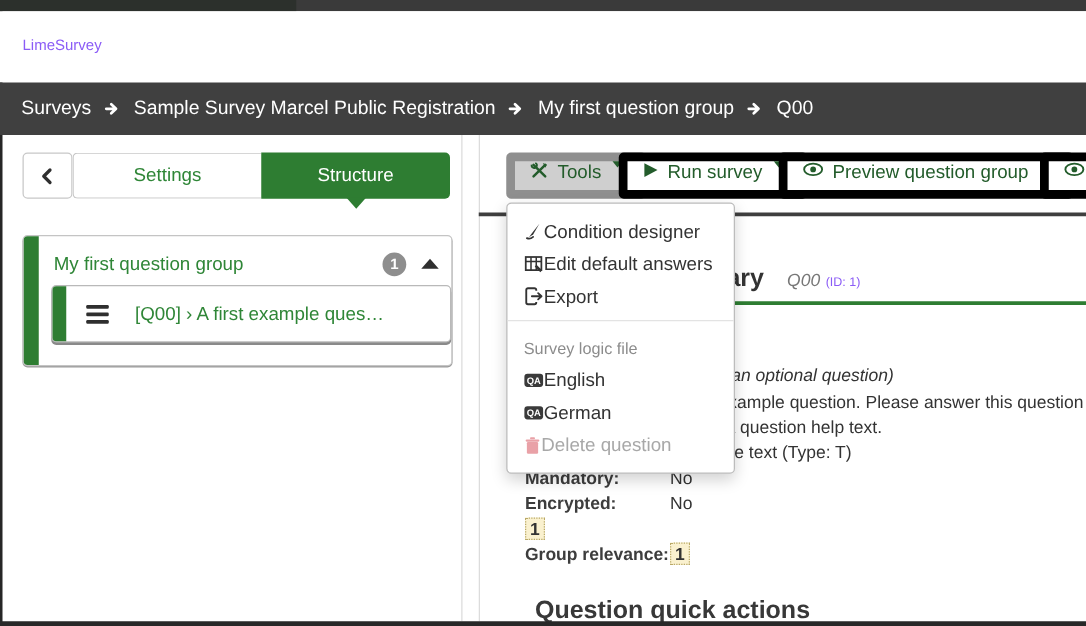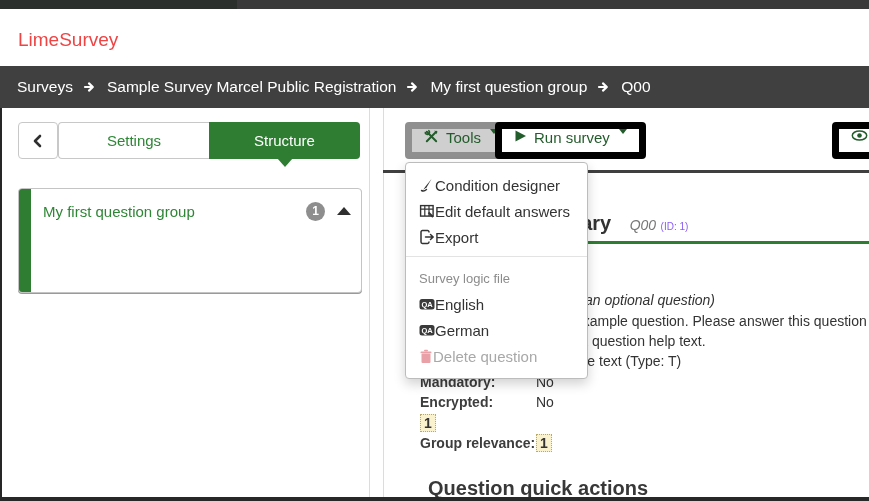--- a/index.html
+++ b/index.html
@@ -8,21 +8,21 @@
   #screen { position:relative; width:869px; height:501px; overflow:hidden; background:#fff; }
 
   
   .top-strip { position:absolute; left:0; top:0; width:869px; height:9px; background:#3a3a3a; }
   .top-strip-tab { position:absolute; left:0; top:0; width:237px; height:9px; background:#2c302c; }
   .left-edge { position:absolute; left:0; top:9px; width:2px; height:492px; background:#262626; }
   .bottom-strip { position:absolute; left:0; top:497px; width:869px; height:4px; background:#282828; }
 
   
   .logo-bar { position:absolute; left:0; top:9px; width:869px; height:57px; background:#fff; }
-  .logo { position:absolute; left:18px; top:20px; font-size:19px; color:#ef4444; }
+  .logo { position:absolute; left:18px; top:20px; font-size:12px; color:#8b5cf6; }
 
   
   .breadcrumb-bar { position:absolute; left:0; top:66px; width:869px; height:42px; background:#404040;
                     display:flex; align-items:center; padding-left:17px; }
   .crumb { color:#fff; font-size:15.5px; white-space:nowrap; cursor:pointer; }
   .crumb-arrow { margin:0 10px; display:inline-flex; }
 
   
   .back-btn { position:absolute; left:18px; top:122px; width:40px; height:37px; background:#fff;
               border:1px solid #c8c8c8; border-radius:4px; display:flex; align-items:center; justify-content:center; cursor:pointer; }
@@ -146,20 +146,29 @@
   </div>
   <div class="tab-pointer"></div>
 
   <div class="group-panel">
     <div class="group-strip"></div>
     <div class="group-header">
       <span class="group-title">My first question group</span>
       <span class="group-badge">1</span>
       <span class="collapse-tri"></span>
     </div>
+    <div class="question-item">
+      <div class="item-strip"></div>
+      <div class="hamburger">
+          <span></span>
+          <span></span>
+          <span></span>
+        </div>
+      <span class="item-label">[Q00] › A first example ques…</span>
+    </div>
   </div>
 
   <div class="v-divider v-div-1"></div>
   <div class="v-divider v-div-2"></div>
 
   <div class="toolbar-btn btn-tools">
     <span class="ic">
         <svg width="15" height="15" viewBox="0 0 16 16">
           <path d="M3 13 L13 3 M3 3 L13 13" stroke="#235c2b" stroke-width="2.1" stroke-linecap="round"></path>
           <path d="M11 1.5 L14.5 3 L13 5.5" fill="#235c2b"></path>
@@ -171,20 +180,30 @@
   </div>
   <div class="toolbar-btn btn-run">
     <span class="ic">
         <svg width="13" height="14" viewBox="0 0 13 14">
           <polygon points="1.5,1.5 12,7 1.5,12.5" fill="#235c2b"></polygon>
         </svg>
       </span>
     <span>Run survey</span>
     <span class="caret"></span>
   </div>
+  <div class="toolbar-btn btn-preview-group">
+    <span class="ic">
+        <svg width="17" height="13" viewBox="0 0 17 13">
+          <ellipse cx="8.5" cy="6.5" rx="7.2" ry="4.6" fill="none" stroke="#235c2b" stroke-width="1.5"></ellipse>
+          <circle cx="8.5" cy="6.5" r="2.3" fill="#235c2b"></circle>
+        </svg>
+      </span>
+    <span>Preview question group</span>
+    <span class="caret"></span>
+  </div>
   <div class="toolbar-btn btn-preview-question">
     <span class="ic">
         <svg width="17" height="13" viewBox="0 0 17 13">
           <ellipse cx="8.5" cy="6.5" rx="7.2" ry="4.6" fill="none" stroke="#235c2b" stroke-width="1.5"></ellipse>
           <circle cx="8.5" cy="6.5" r="2.3" fill="#235c2b"></circle>
         </svg>
       </span>
 
   </div>
 

